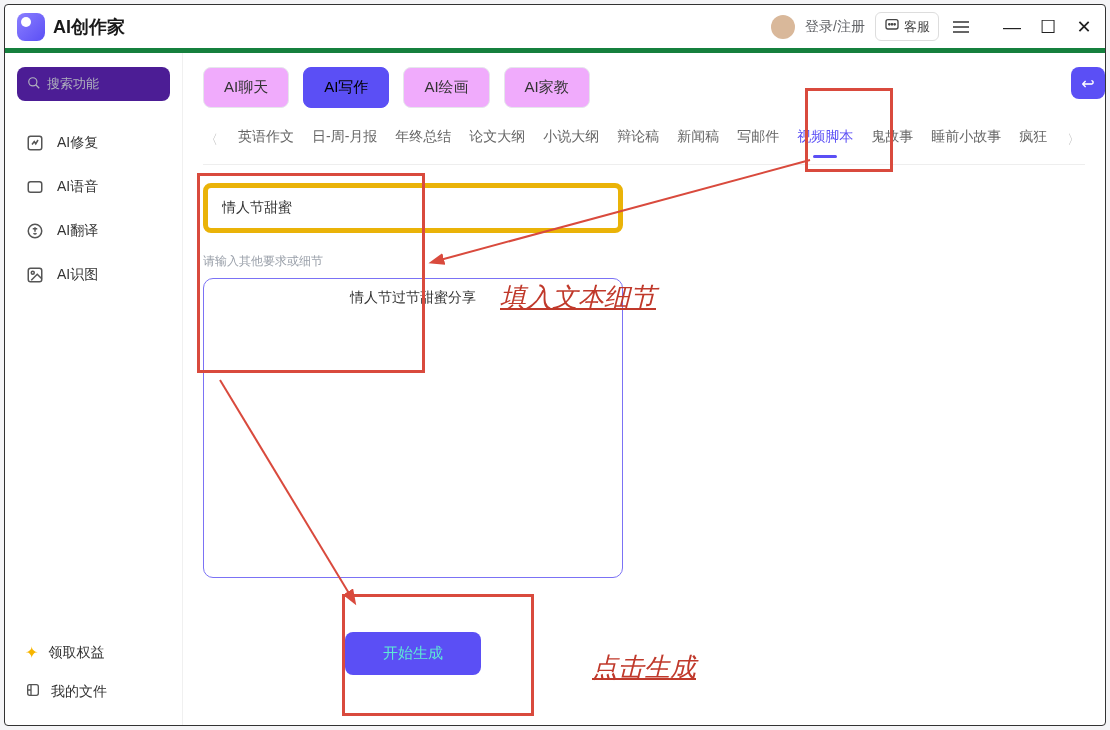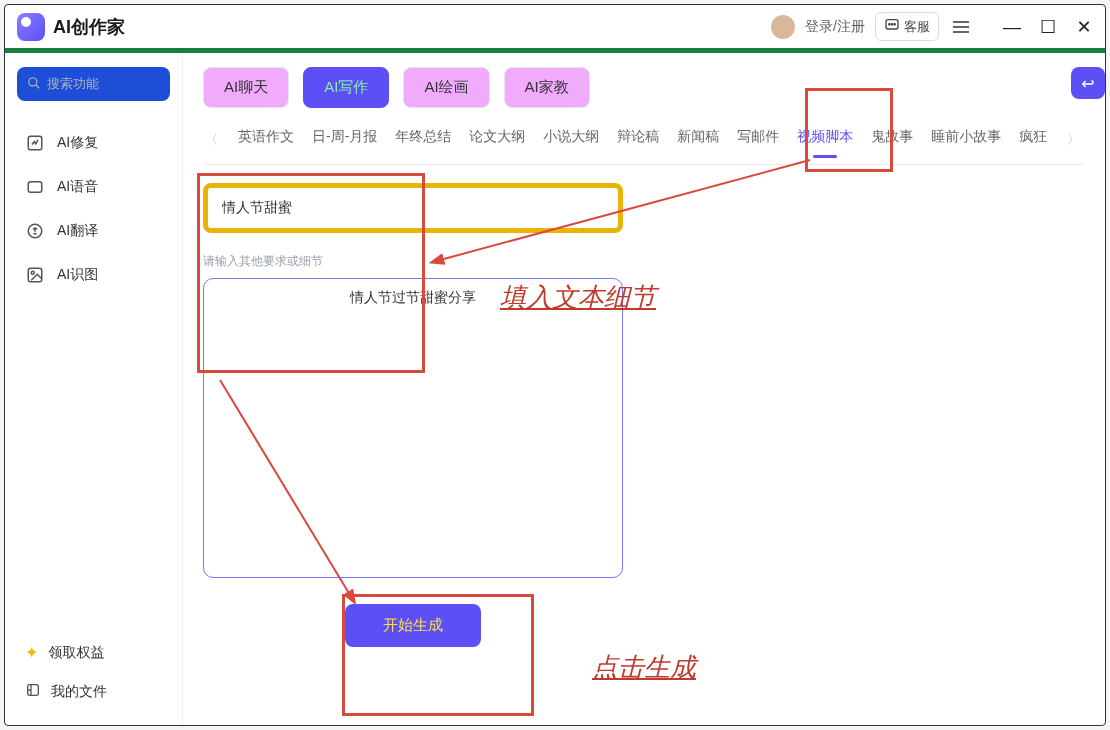--- a/index.html
+++ b/index.html
@@ -16,47 +16,47 @@
 .login-text { color: #606266; font-size: 14px; }
 .cs-btn { display: flex; align-items: center; gap: 4px; color: #444; font-size: 13px; border: 1px solid #ddd; border-radius: 6px; padding: 4px 8px; }
 .ham { display: flex; flex-direction: column; gap: 3px; padding: 4px; }
 .ham span { width: 16px; height: 2px; background: #666; }
 .winctrls { display: flex; gap: 18px; margin-left: 20px; }
 .winctrl { font-size: 18px; color: #222; width: 18px; text-align: center; line-height: 1; }
 
 .body { flex: 1; display: flex; min-height: 0; }
 
 .sidebar { width: 178px; padding: 14px 12px; display: flex; flex-direction: column; border-right: 1px solid #f0f0f0; }
-.search { display: flex; align-items: center; background: #1d4ed8; border-radius: 8px; padding: 8px 10px; margin-bottom: 20px; color: #b0b3bd; font-size: 13px; gap: 6px; }
+.search { display: flex; align-items: center; background: #4c1d95; border-radius: 8px; padding: 8px 10px; margin-bottom: 20px; color: #b0b3bd; font-size: 13px; gap: 6px; }
 .nav-item { display: flex; align-items: center; gap: 12px; padding: 12px 8px; color: #333; font-size: 14px; border-radius: 6px; }
 .nav-icon { width: 20px; height: 20px; display: flex; align-items: center; justify-content: center; color: #555; }
 .sidebar-footer { margin-top: auto; }
 .foot-item { display: flex; align-items: center; gap: 10px; padding: 10px 8px; color: #333; font-size: 14px; }
 .vip-icon { color: #f7b500; font-size: 16px; }
 
 .main { flex: 1; display: flex; flex-direction: column; padding: 14px 20px 18px 20px; position: relative; min-width: 0; }
 
 .mode-tabs { display: flex; gap: 14px; margin-bottom: 14px; }
 .mode-tab { padding: 10px 20px; border: 1px solid #e5e6eb; border-radius: 8px; font-size: 15px; color: #333; background: #f0abfc; }
-.mode-tab.active { background: #5b4ff5; color: #86efac; border-color: #5b4ff5; }
+.mode-tab.active { background: #5b4ff5; color: #000000; border-color: #5b4ff5; }
 
 .subcats { display: flex; align-items: center; gap: 18px; padding: 6px 0 12px 0; border-bottom: 1px solid #eee; margin-bottom: 18px; font-size: 14px; color: #666; white-space: nowrap; overflow: hidden; }
 .subcat { color: #666; position: relative; padding-bottom: 6px; }
 .subcat.active { color: #5b4ff5; }
 .subcat.active::after { content: ""; position: absolute; bottom: -6px; left: 50%; transform: translateX(-50%); width: 24px; height: 3px; background: #5b4ff5; border-radius: 2px; }
 .chev { color: #bbb; font-size: 13px; padding: 0 2px; }
 
 .form-area { display: flex; gap: 18px; }
 .form-col { flex: 0 0 420px; }
 .field-label { font-size: 12px; color: #9aa0aa; margin-bottom: 8px; }
 .text-input { width: 100%; border: 5px solid #eab308; border-radius: 8px; padding: 12px 14px; font-size: 14px; color: #333; outline: none; margin-bottom: 20px; }
 .textarea { width: 100%; height: 300px; border: 1px solid #7b72f5; border-radius: 10px; padding: 10px; font-size: 14px; color: #333; outline: none; resize: none; text-align: center; }
 
 .submit-row { text-align: center; margin-top: 22px; }
-.submit-btn { background: #5b4ff5; color: #fde047; border: none; border-radius: 8px; padding: 12px 38px; font-size: 15px; cursor: pointer; }
+.submit-btn { background: #5b4ff5; color: #5eead4; border: none; border-radius: 8px; padding: 12px 38px; font-size: 15px; cursor: pointer; margin-top: 28px; }
 
 .return-chip { position: absolute; top: 14px; right: 0; width: 34px; height: 32px; background: #5b4ff5; border-radius: 8px; color: #fff; display: flex; align-items: center; justify-content: center; font-size: 16px; }
 
 
 .anno-box { position: absolute; border: 3px solid #d94a3d; pointer-events: none; }
 .anno-text { position: absolute; color: #c0392b; font-style: italic; font-family: "KaiTi", serif; font-size: 26px; text-decoration: underline; pointer-events: none; }
 svg.anno-arrow { position: absolute; pointer-events: none; }
 </style>
 </head>
 <body>

